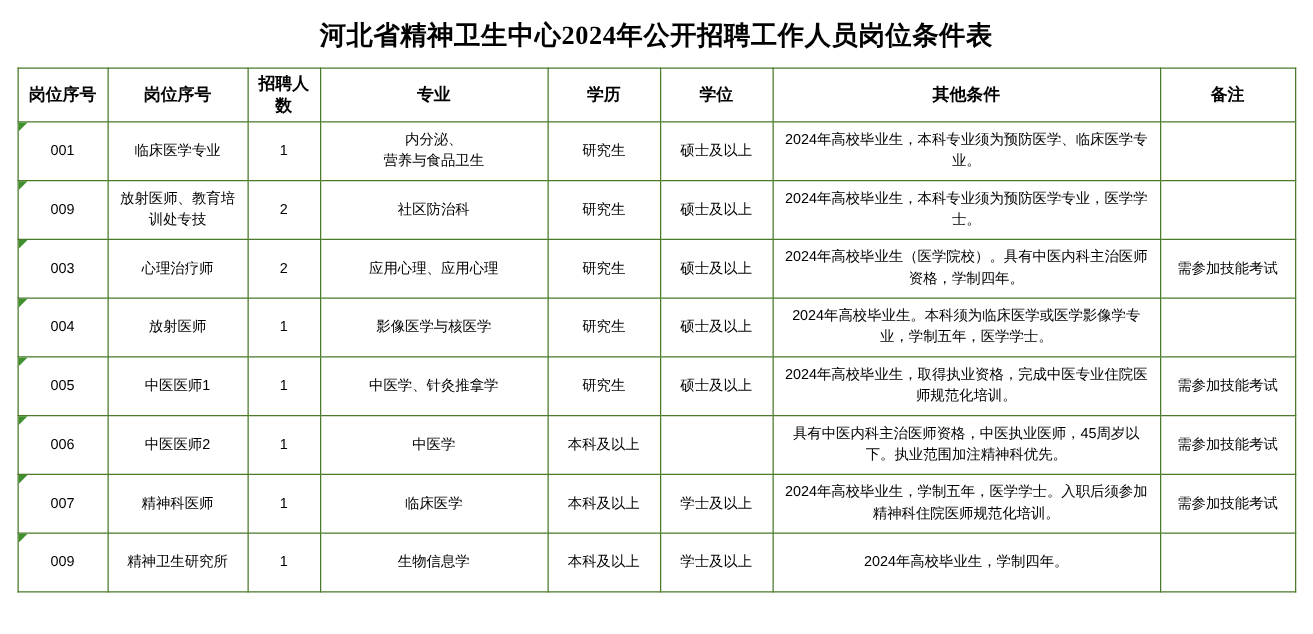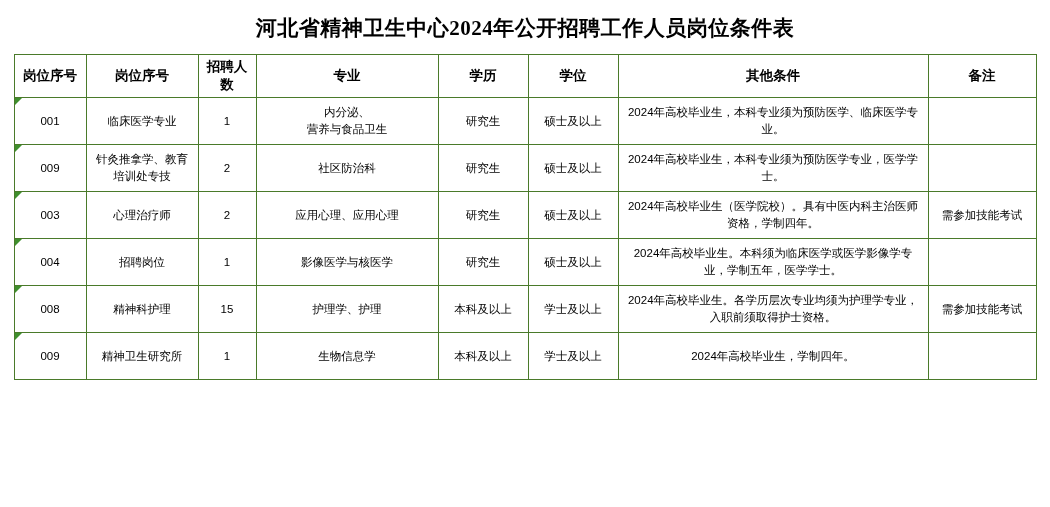--- a/index.html
+++ b/index.html
@@ -123,56 +123,76 @@
         <td>1</td>
         <td class="nowrap-break">内分泌、
 营养与食品卫生</td>
         <td>研究生</td>
         <td>硕士及以上</td>
         <td class="other">2024年高校毕业生，本科专业须为预防医学、临床医学专业。</td>
         <td></td>
       </tr>
       <tr>
         <td class="corner-mark">009</td>
-        <td>针灸推拿学、教育培训处专技</td>
+        <td>放射医师、教育培训处专技</td>
         <td>2</td>
         <td class="nowrap-break">社区防治科</td>
         <td>研究生</td>
         <td>硕士及以上</td>
         <td class="other">2024年高校毕业生，本科专业须为预防医学专业，医学学士。</td>
         <td></td>
       </tr>
       <tr>
         <td class="corner-mark">003</td>
         <td>心理治疗师</td>
         <td>2</td>
         <td class="nowrap-break">应用心理、应用心理</td>
         <td>研究生</td>
         <td>硕士及以上</td>
         <td class="other">2024年高校毕业生（医学院校）。具有中医内科主治医师资格，学制四年。</td>
         <td>需参加技能考试</td>
       </tr>
       <tr>
         <td class="corner-mark">004</td>
-        <td>招聘岗位</td>
+        <td>放射医师</td>
         <td>1</td>
         <td class="nowrap-break">影像医学与核医学</td>
         <td>研究生</td>
         <td>硕士及以上</td>
         <td class="other">2024年高校毕业生。本科须为临床医学或医学影像学专业，学制五年，医学学士。</td>
         <td></td>
       </tr>
       <tr>
-        <td class="corner-mark">008</td>
-        <td>精神科护理</td>
-        <td>15</td>
-        <td class="nowrap-break">护理学、护理</td>
+        <td class="corner-mark">005</td>
+        <td>中医医师1</td>
+        <td>1</td>
+        <td class="nowrap-break">中医学、针灸推拿学</td>
+        <td>研究生</td>
+        <td>硕士及以上</td>
+        <td class="other">2024年高校毕业生，取得执业资格，完成中医专业住院医师规范化培训。</td>
+        <td>需参加技能考试</td>
+      </tr>
+      <tr>
+        <td class="corner-mark">006</td>
+        <td>中医医师2</td>
+        <td>1</td>
+        <td class="nowrap-break">中医学</td>
+        <td>本科及以上</td>
+        <td></td>
+        <td class="other">具有中医内科主治医师资格，中医执业医师，45周岁以下。执业范围加注精神科优先。</td>
+        <td>需参加技能考试</td>
+      </tr>
+      <tr>
+        <td class="corner-mark">007</td>
+        <td>精神科医师</td>
+        <td>1</td>
+        <td class="nowrap-break">临床医学</td>
         <td>本科及以上</td>
         <td>学士及以上</td>
-        <td class="other">2024年高校毕业生。各学历层次专业均须为护理学专业，入职前须取得护士资格。</td>
+        <td class="other">2024年高校毕业生，学制五年，医学学士。入职后须参加精神科住院医师规范化培训。</td>
         <td>需参加技能考试</td>
       </tr>
       <tr>
         <td class="corner-mark">009</td>
         <td>精神卫生研究所</td>
         <td>1</td>
         <td class="nowrap-break">生物信息学</td>
         <td>本科及以上</td>
         <td>学士及以上</td>
         <td class="other">2024年高校毕业生，学制四年。</td>

